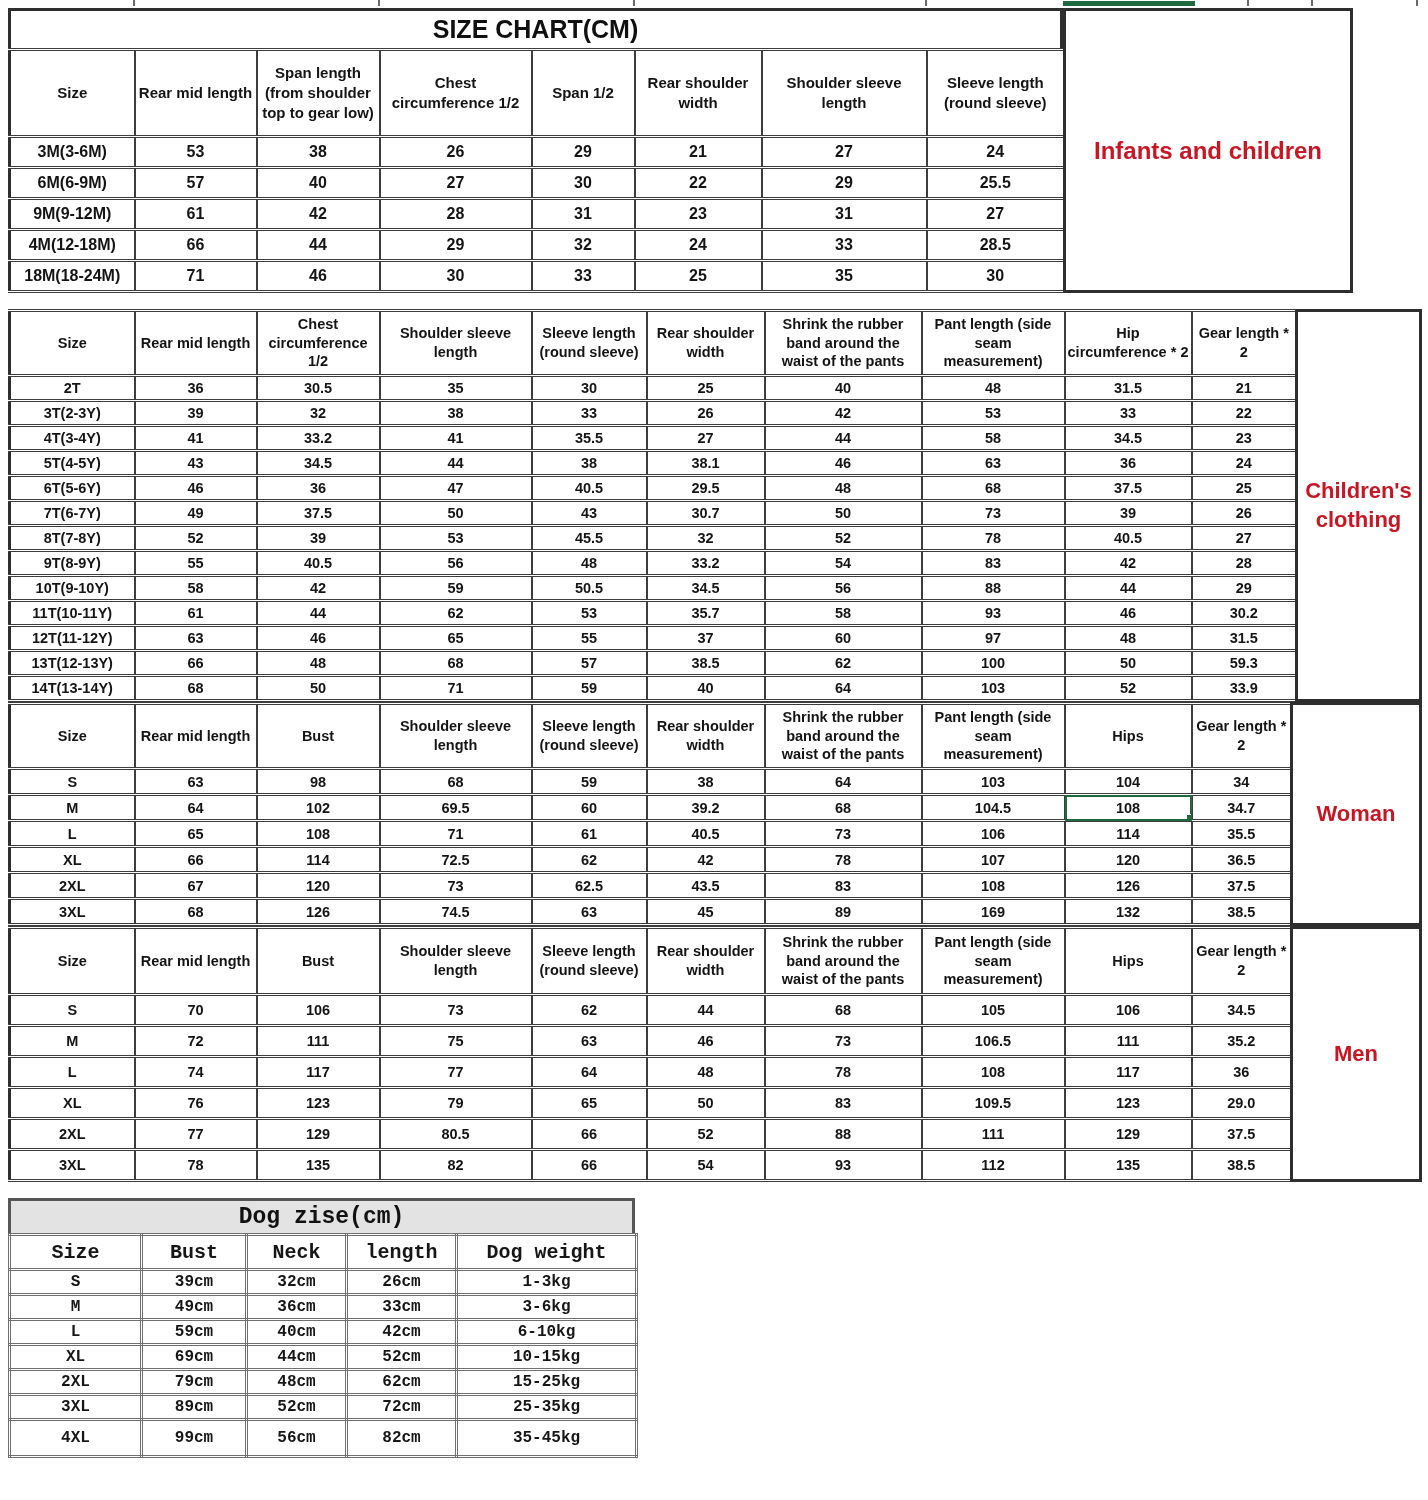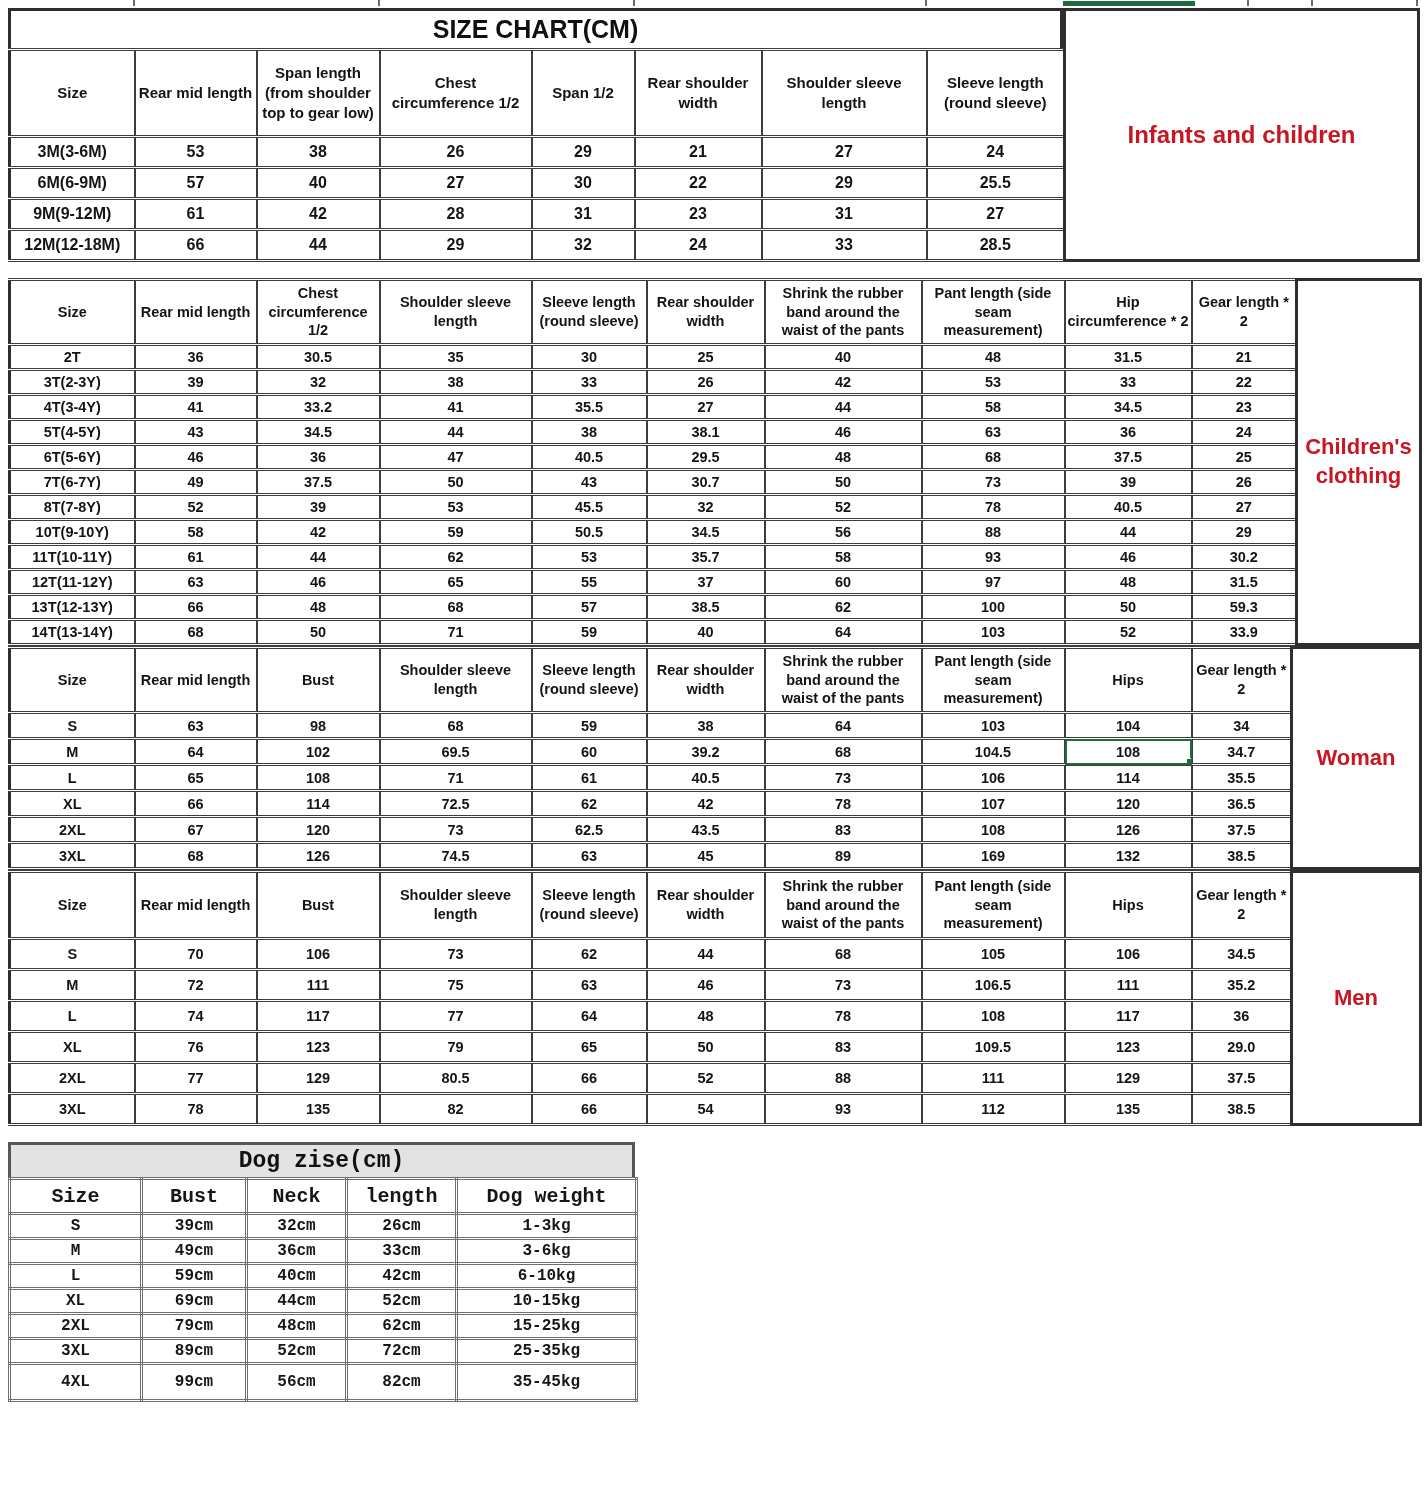--- a/index.html
+++ b/index.html
@@ -34,21 +34,21 @@
   .t-children td{height:22px;font-size:14.5px;}
 
   .t-woman,.t-men{width:1282px;}
   .t-woman th,.t-men th{height:62px;font-size:14.5px;line-height:1.3;}
   .t-woman td{height:23px;font-size:14.5px;}
   .t-men th{height:64px;}
   .t-men td{height:28px;font-size:14.5px;}
 
   .label-box{box-sizing:border-box;border:3px solid #2e2e2e;margin-left:-3px;
       display:flex;align-items:center;justify-content:center;text-align:center;background:#fff;}
-  .w-inf-label{width:357px;}
+  .w-inf-label{width:290px;}
   .w-chi-label{width:127px;}
   .w-wm-label{width:132px;}
   .red-label{color:var(--labelred,#c81623);font-weight:bold;font-size:24px;line-height:1.3;padding:0 6px;}
   .red-label.small{font-size:22px;}
 
   
   .c-black{color:#141414;}
   .c-blue{color:var(--blue,#2d6fae);}
   .c-navy{color:var(--navy,#16365c);}
   .c-red{color:var(--rowred,#a93226);}
@@ -137,28 +137,38 @@
               <td>9M(9-12M)</td>
               <td>61</td>
               <td>42</td>
               <td>28</td>
               <td>31</td>
               <td>23</td>
               <td>31</td>
               <td>27</td>
             </tr>
             <tr>
-              <td>12M(12-18M)</td>
+              <td>4M(12-18M)</td>
               <td>66</td>
               <td>44</td>
               <td>29</td>
               <td>32</td>
               <td>24</td>
               <td>33</td>
               <td>28.5</td>
+            </tr>
+            <tr>
+              <td>18M(18-24M)</td>
+              <td>71</td>
+              <td>46</td>
+              <td>30</td>
+              <td>33</td>
+              <td>25</td>
+              <td>35</td>
+              <td>30</td>
             </tr>
           </tbody>
       </table>
     </div>
     <div class="label-box w-inf-label">
       <span class="red-label">Infants and children</span>
     </div>
   </section>
 
   <section class="band gap16">
@@ -268,20 +278,32 @@
             <td class="c-navy">39</td>
             <td class="c-navy">53</td>
             <td class="c-navy">45.5</td>
             <td class="c-black">32</td>
             <td class="c-navy">52</td>
             <td class="c-navy">78</td>
             <td class="c-black">40.5</td>
             <td class="c-navy">27</td>
           </tr>
           <tr>
+            <td class="c-navy">9T(8-9Y)</td>
+            <td class="c-navy">55</td>
+            <td class="c-navy">40.5</td>
+            <td class="c-navy">56</td>
+            <td class="c-navy">48</td>
+            <td class="c-black">33.2</td>
+            <td class="c-navy">54</td>
+            <td class="c-navy">83</td>
+            <td class="c-black">42</td>
+            <td class="c-navy">28</td>
+          </tr>
+          <tr>
             <td class="c-navy">10T(9-10Y)</td>
             <td class="c-navy">58</td>
             <td class="c-navy">42</td>
             <td class="c-navy">59</td>
             <td class="c-navy">50.5</td>
             <td class="c-black">34.5</td>
             <td class="c-navy">56</td>
             <td class="c-navy">88</td>
             <td class="c-black">44</td>
             <td class="c-navy">29</td>

